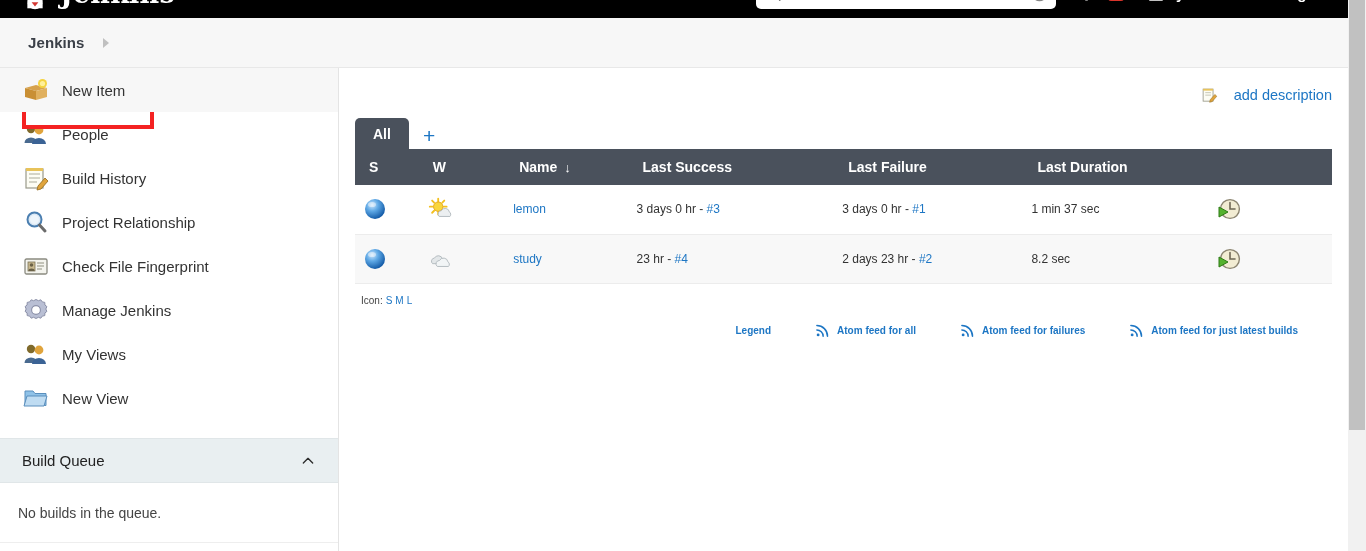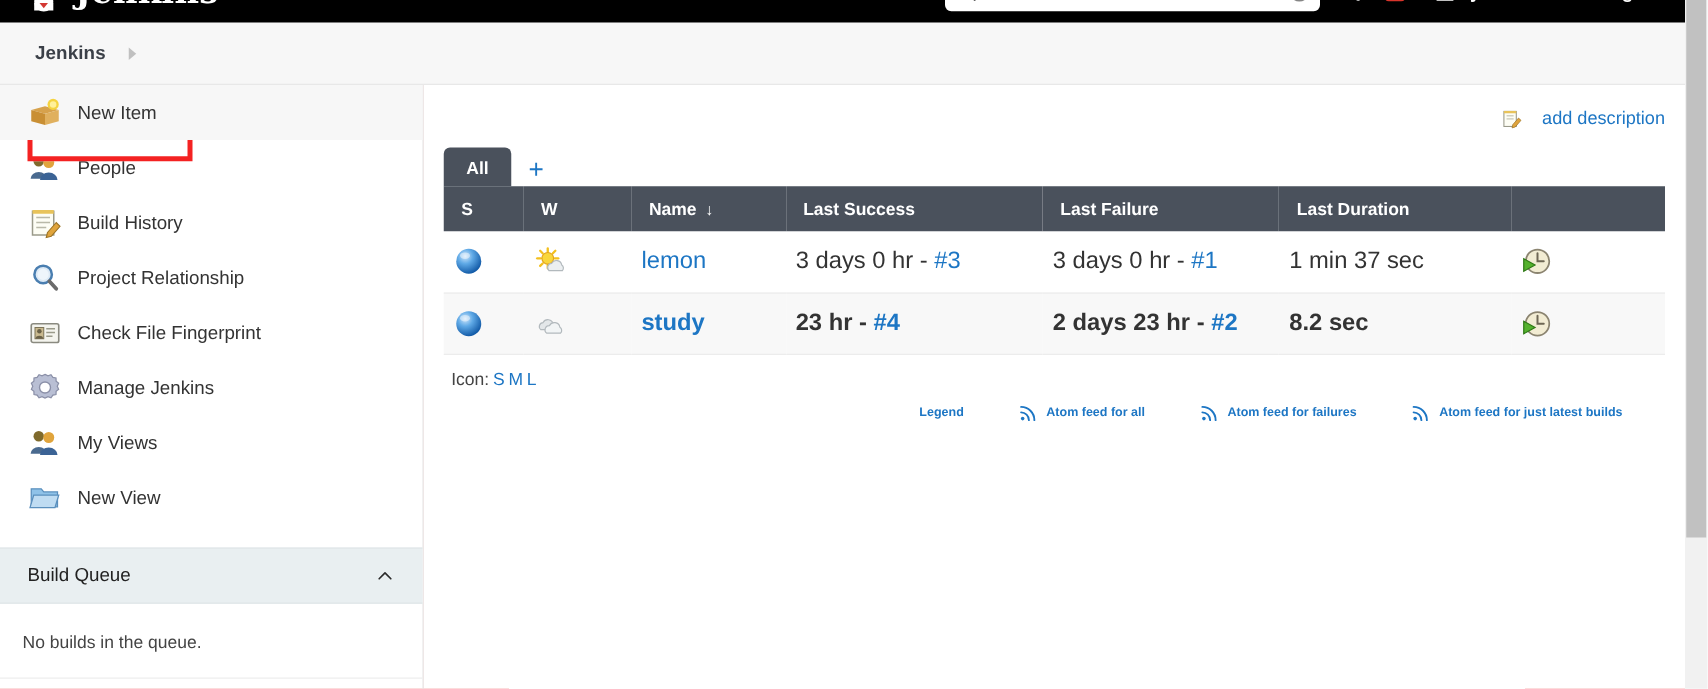--- a/index.html
+++ b/index.html
@@ -186,40 +186,40 @@
   .col-name { width: 120px; }
   .col-lsucc { width: 200px; }
   .col-lfail { width: 184px; }
   .col-ldur { width: 180px; }
   .col-act { width: 120px; }
   .sort-arrow { margin-left: 7px; font-size: 13px; }
 
   table.jobs tbody td {
     height: 49px;
     padding: 0 0 0 8px;
-    font-size: 19px; color: #333;
+    font-size: 12px; color: #333;
     border-bottom: 1px solid #ececec;
     vertical-align: middle;
     margin-top: 17px;
   }
-  tr.row-alt td { background: #f8f8f8; font-weight: bold; }
+  tr.row-alt td { background: #f8f8f8; }
   td.c-center { text-align: left; padding-left: 18px; }
   .job-link { color: #1d76c4; cursor: pointer; }
   .build-link { color: #1d76c4; cursor: pointer; }
 
   .ball { width: 24px; height: 24px; display: block; }
   .weather { width: 28px; height: 24px; display: block; }
   .sched { width: 24px; height: 24px; display: block; cursor: pointer; }
 
   
   .foot {
     position: relative;
     margin-top: 11px;
     height: 22px;
-    font-size: 14px; color: #444;
+    font-size: 10px; color: #444;
     padding-left: 6px;
   }
   .foot .sml { color: #1d76c4; cursor: pointer; margin-left: 3px; }
   .feeds {
     display: flex; align-items: center;
     justify-content: flex-end;
     gap: 44px;
     margin-top: 6px;
     padding-right: 34px;
     font-size: 10px;

